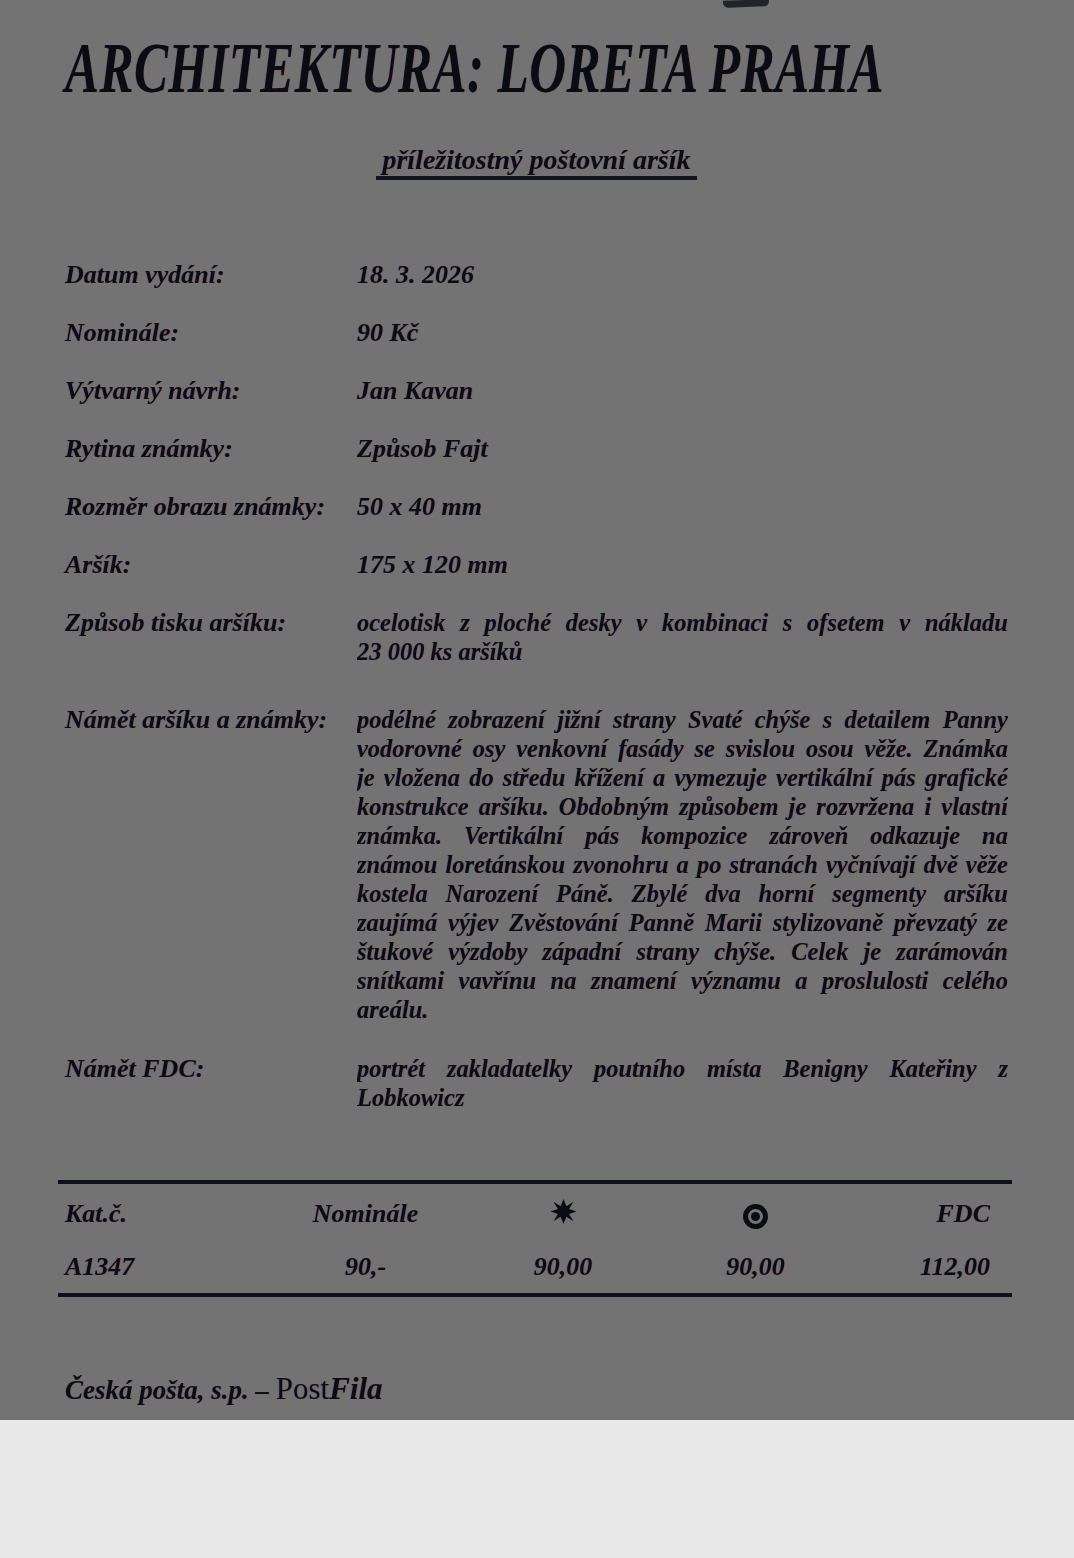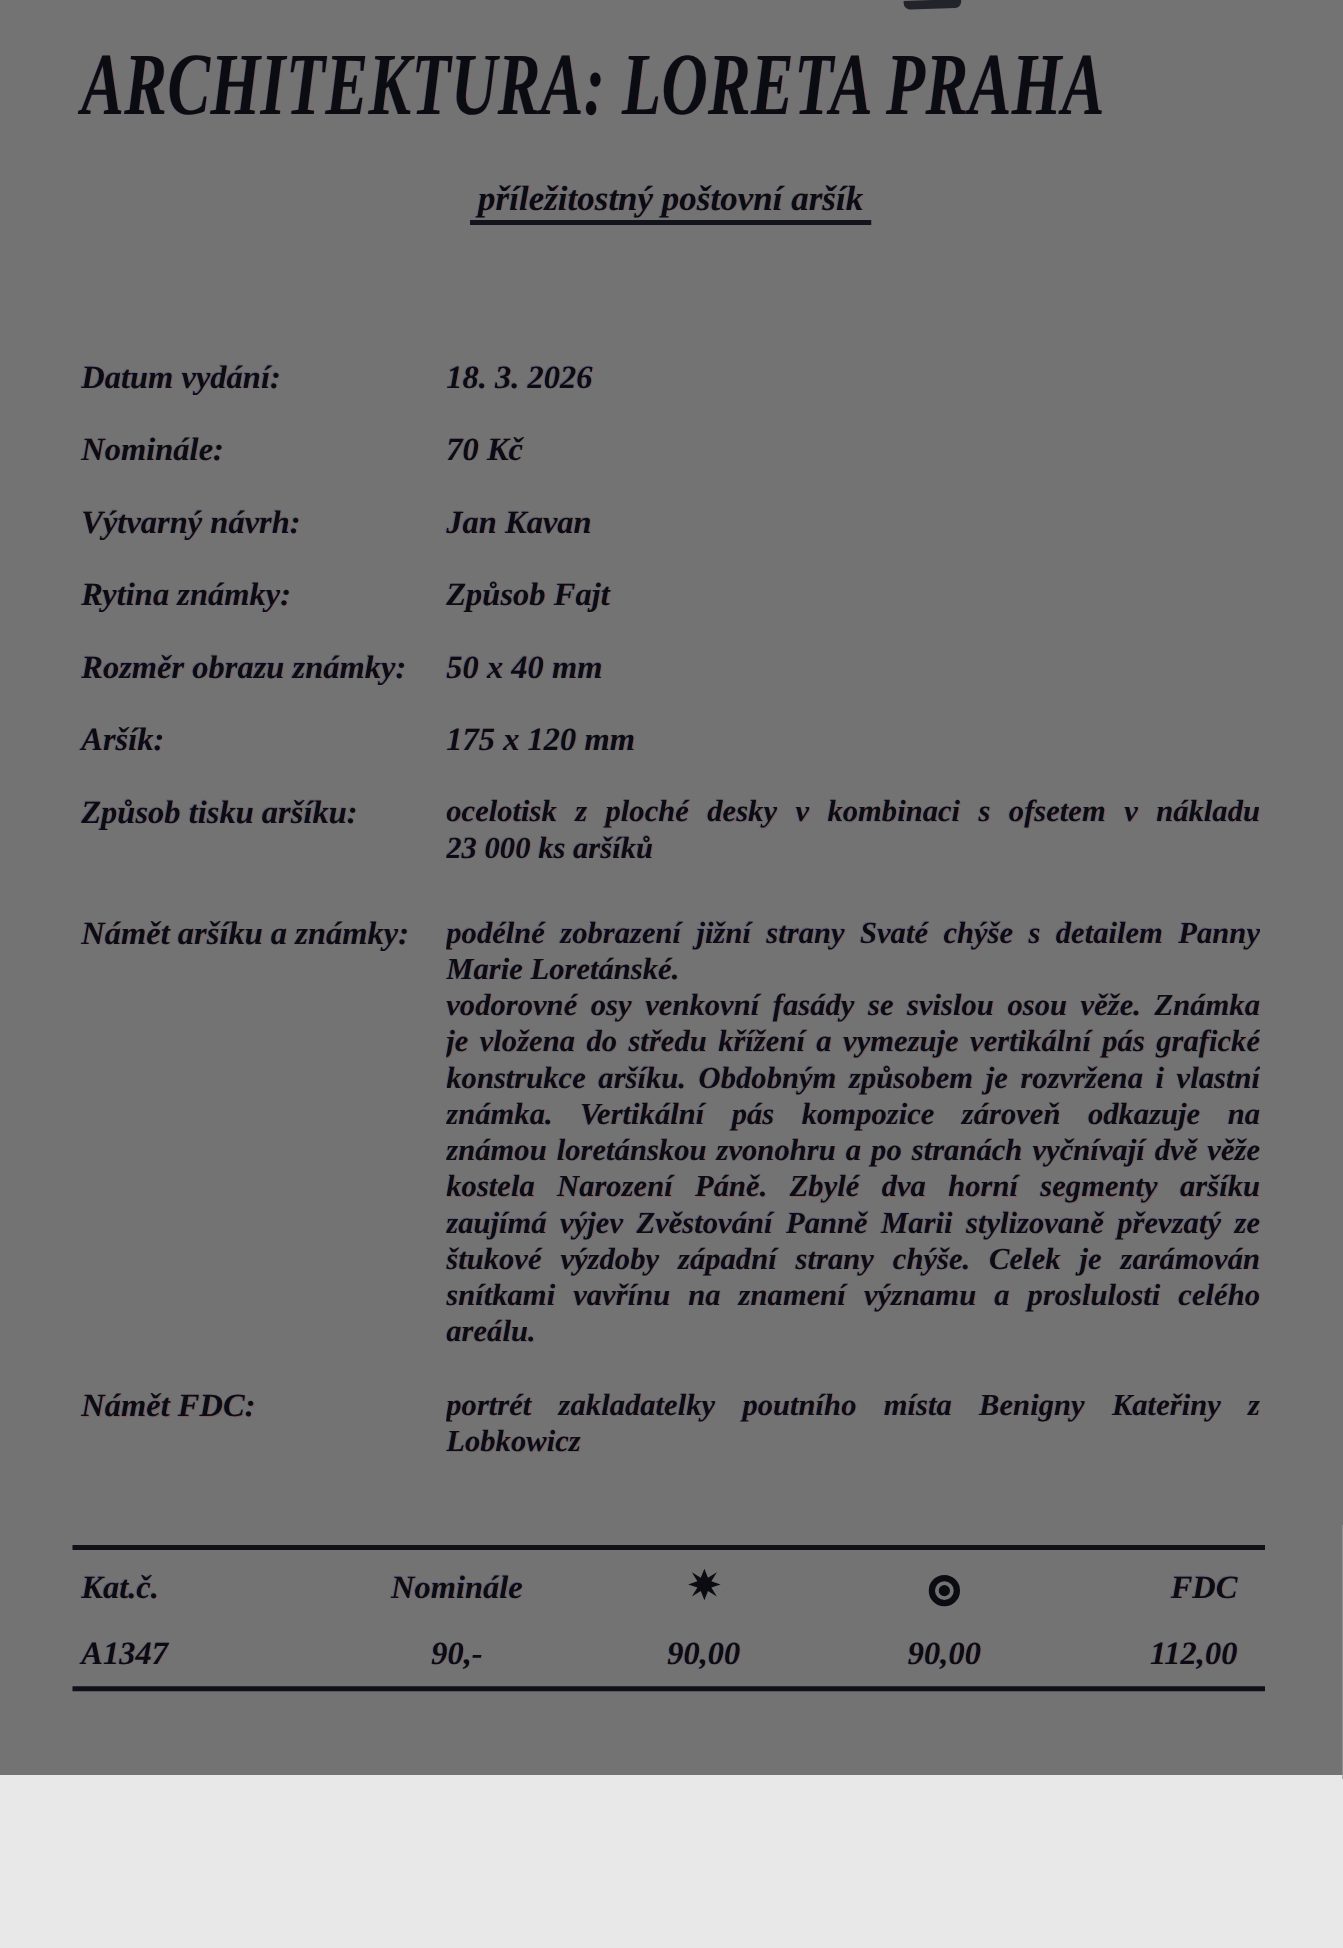--- a/index.html
+++ b/index.html
@@ -39,21 +39,21 @@
   
   .subtitle-wrap { margin-top:36px; text-align:center; height:40px; }
   .doc-subtitle {
     display:inline-block;
     font-size:28px; font-weight:bold; font-style:italic;
     border-bottom:4px solid #14141c;
     padding:0 6px 1px 6px;
     line-height:30px;
   }
   
-  .spec-list { margin-top:102px; }
+  .spec-list { margin-top:75px; }
   .spec-row {
     display:grid;
     grid-template-columns:292px 1fr;
     align-items:start;
   }
   .spec-row.single { margin-bottom:29px; }
   .spec-row.mb39 { margin-bottom:39px; }
   .spec-row.mb30 { margin-bottom:30px; }
   .spec-label {
     font-weight:bold; font-style:italic;
@@ -133,21 +133,21 @@
 
   <div class="spec-list">
 
     <div class="spec-row single">
       <div class="spec-label ink">Datum vydání:</div>
       <div class="spec-value ink">18. 3. 2026</div>
     </div>
 
     <div class="spec-row single">
       <div class="spec-label ink">Nominále:</div>
-      <div class="spec-value ink">70 Kč</div>
+      <div class="spec-value ink">90 Kč</div>
     </div>
 
     <div class="spec-row single">
       <div class="spec-label ink">Výtvarný návrh:</div>
       <div class="spec-value ink">Jan Kavan</div>
     </div>
 
     <div class="spec-row single">
       <div class="spec-label ink">Rytina známky:</div>
       <div class="spec-value ink">Způsob Fajt</div>
@@ -168,21 +168,20 @@
       <div class="spec-value ink">
           <div class="line">ocelotisk z ploché desky v kombinaci s ofsetem v nákladu</div>
           <div class="line last">23 000 ks aršíků</div>
         </div>
     </div>
 
     <div class="spec-row mb30">
       <div class="spec-label ink">Námět aršíku a známky:</div>
       <div class="spec-value ink">
           <div class="line">podélné zobrazení jižní strany Svaté chýše s detailem Panny</div>
-          <div class="line last">Marie Loretánské.</div>
           <div class="line">vodorovné osy venkovní fasády se svislou osou věže. Známka</div>
           <div class="line">je vložena do středu křížení a vymezuje vertikální pás grafické</div>
           <div class="line">konstrukce aršíku. Obdobným způsobem je rozvržena i vlastní</div>
           <div class="line">známka. Vertikální pás kompozice zároveň odkazuje na</div>
           <div class="line">známou loretánskou zvonohru a po stranách vyčnívají dvě věže</div>
           <div class="line">kostela Narození Páně. Zbylé dva horní segmenty aršíku</div>
           <div class="line">zaujímá výjev Zvěstování Panně Marii stylizovaně převzatý ze</div>
           <div class="line">štukové výzdoby západní strany chýše. Celek je zarámován</div>
           <div class="line">snítkami vavřínu na znamení významu a proslulosti celého</div>
           <div class="line last">areálu.</div>

